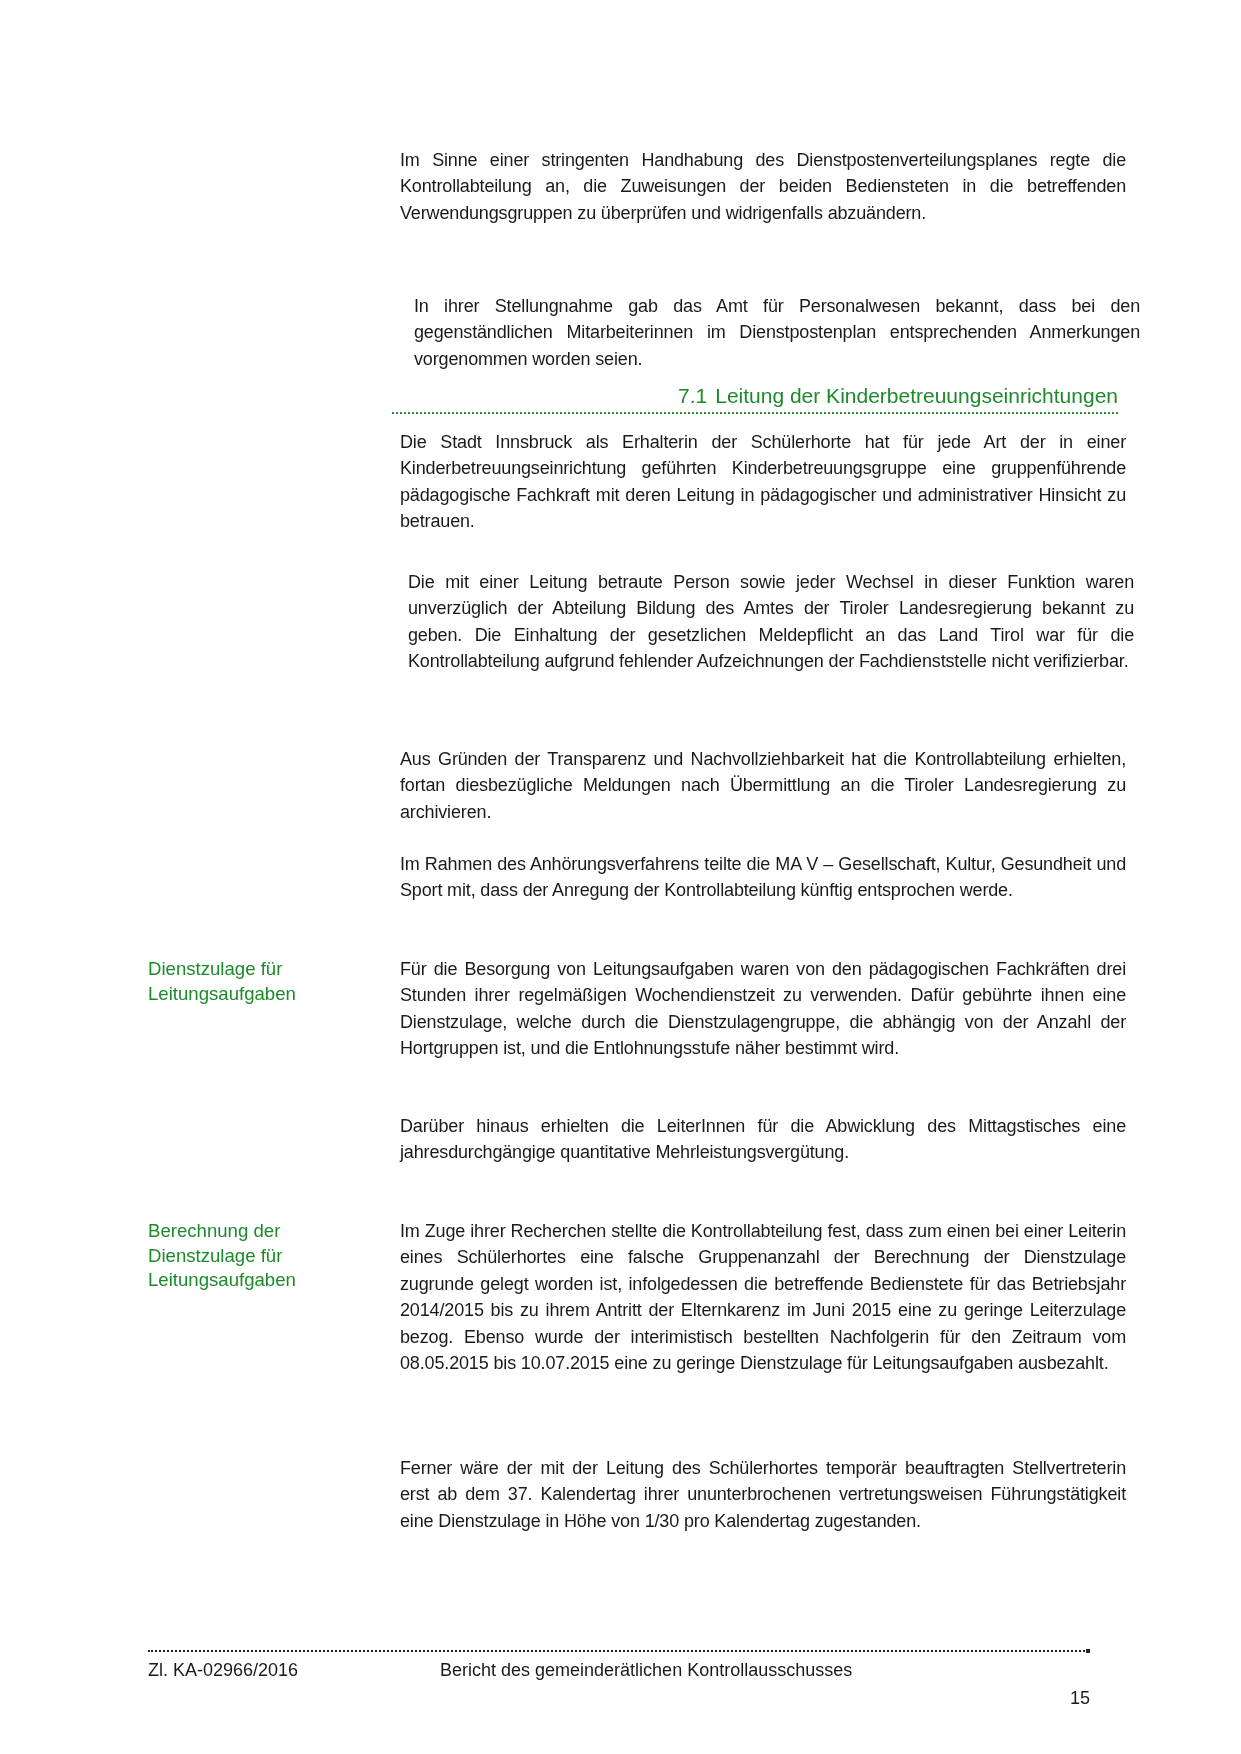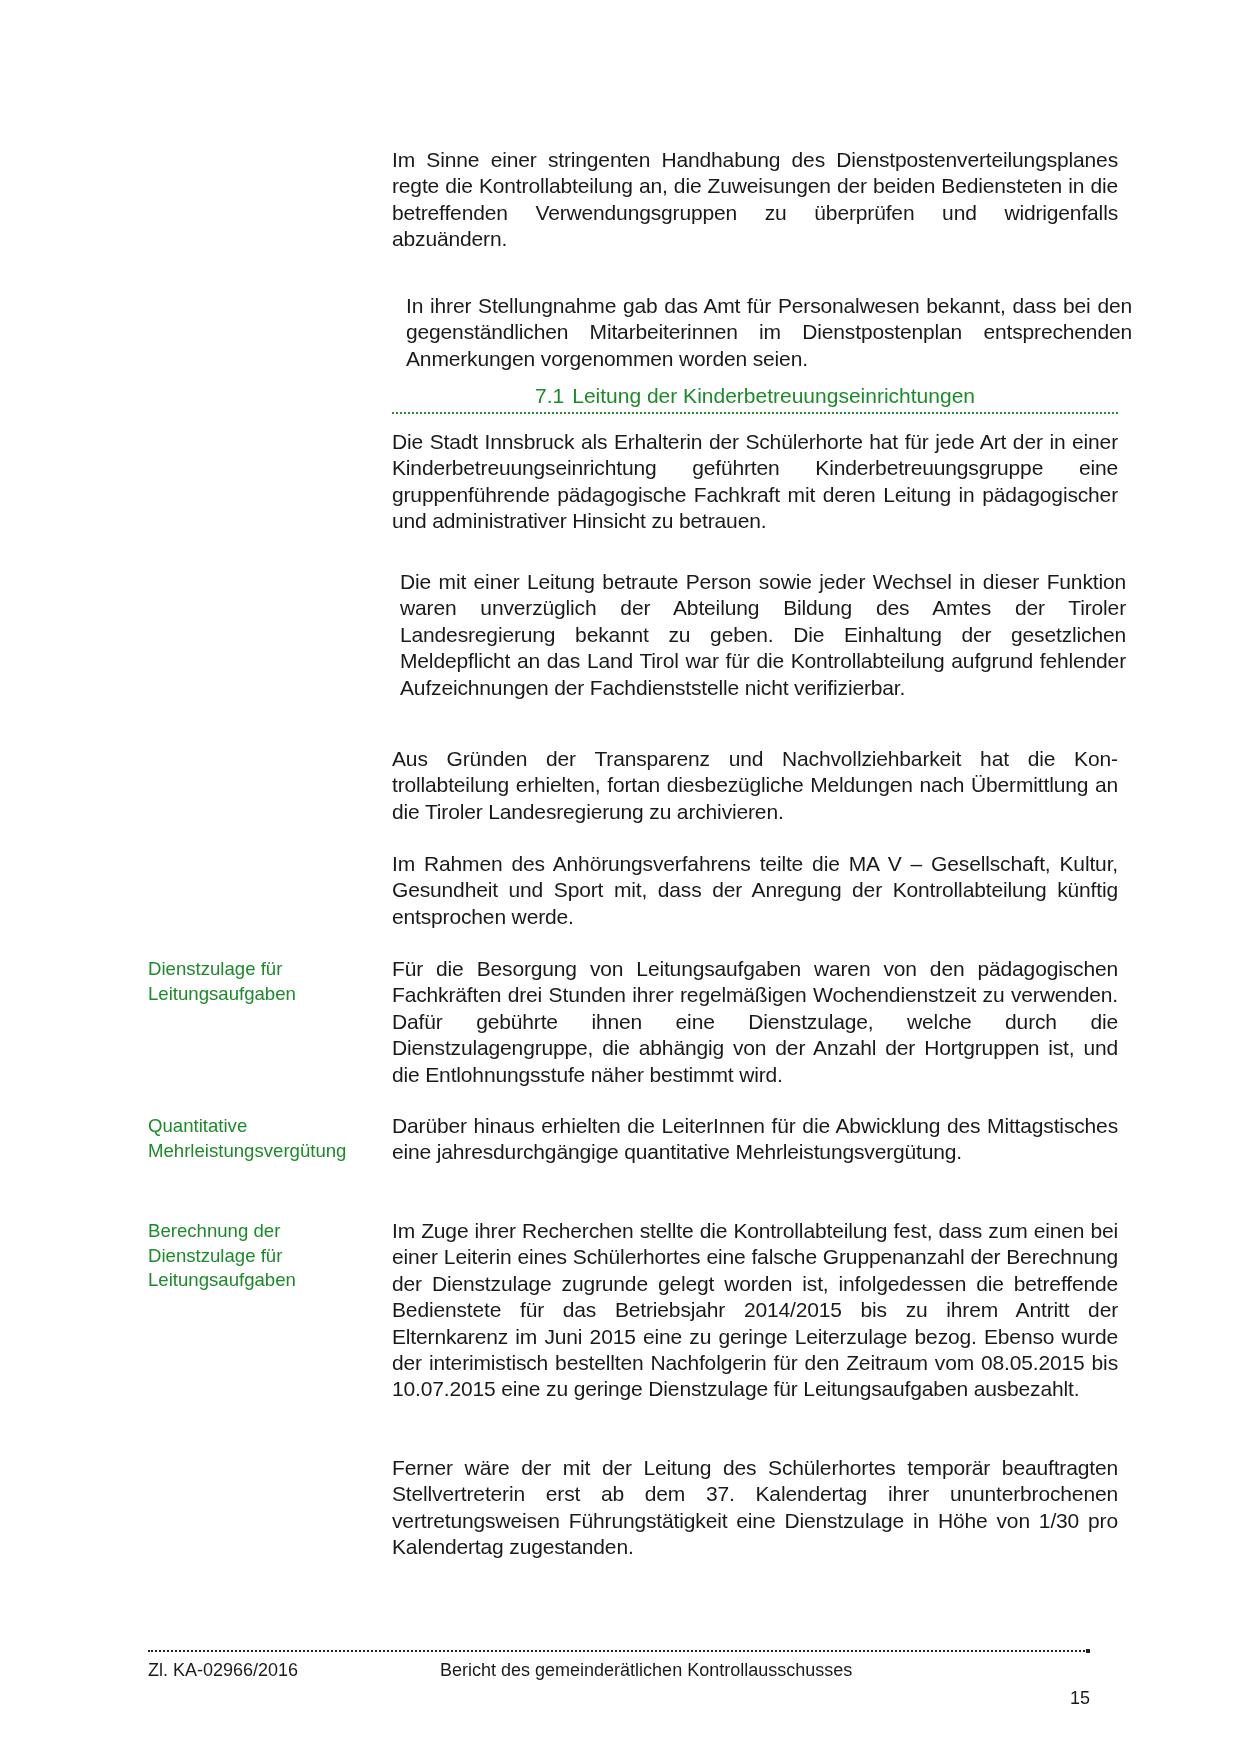--- a/index.html
+++ b/index.html
@@ -1,27 +1,27 @@
 <!DOCTYPE html>
 <html><head>
 <meta charset="utf-8">
 <style>
   html, body { margin: 0; padding: 0; background: #ffffff; }
   body { width: 1241px; height: 1754px; position: relative; overflow: hidden;
          font-family: "Liberation Sans", sans-serif; color: #1a1a1a; }
   .page { position: absolute; left: 0; top: 0; width: 1241px; height: 1754px; }
 
   .body-col { position: absolute; left: 392px; width: 726px; }
-  .para { position: absolute; left: 0; width: 726px; font-size: 21px; line-height: 26.4px;
+  .para { position: absolute; left: 8px; width: 726px; font-size: 18px; line-height: 26.4px;
           text-align: justify; hyphens: manual; letter-spacing: -0.15px; word-spacing: 0px; }
 
   .note { position: absolute; left: 148px; width: 235px; font-size: 18.6px; line-height: 24.5px;
           color: #1d8a2a; }
 
-  .heading { position: absolute; left: 392px; width: 726px; top: 383px; text-align: center;
+  .heading { position: absolute; left: 392px; width: 726px; top: 383px; text-align: right;
              font-size: 21px; line-height: 26px; color: #1d8a2a; }
   .heading .num { margin-right: 8px; }
   .heading-rule { position: absolute; left: 392px; width: 726px; top: 412px; height: 0;
                   border-top: 2px dotted #2e8b2e; }
 
   .footer-rule { position: absolute; left: 148px; width: 940px; top: 1650px; height: 0;
                  border-top: 2px dotted #222; }
   .footer-rule-end { position: absolute; left: 1086px; top: 1649px; width: 4px; height: 4px; background: #222; }
   .footer { position: absolute; left: 148px; width: 942px; top: 1659px; font-size: 18px; line-height: 22px; color: #1a1a1a; }
   .footer .left { position: absolute; left: 0; }
@@ -38,22 +38,20 @@
     <p class="para" style="top:279px; margin:14px;">In ihrer Stellungnahme gab das Amt für Personalwesen bekannt, dass bei den gegenständlichen Mitarbeiterinnen im Dienstpostenplan ent­sprechenden Anmerkungen vorgenommen worden seien.</p>
   </div>
 
   <div class="heading">
     <span class="num">7.1</span><span>Leitung der Kinderbetreuungseinrichtungen</span>
   </div>
   <div class="heading-rule"></div>
 
   <div class="note" style="top:957px; white-space:pre-line;">Dienstzulage für
 Leitungsaufgaben</div>
-  <div class="note" style="top:1114px; white-space:pre-line;">Quantitative
-Mehrleistungsvergütung</div>
   <div class="note" style="top:1219px; white-space:pre-line;">Berechnung der
 Dienstzulage für
 Leitungsaufgaben</div>
 
   <div class="body-col" style="top:0;">
     <p class="para" style="top:429px; margin:0;">Die Stadt Innsbruck als Erhalterin der Schülerhorte hat für jede Art der in einer Kinderbetreuungseinrichtung geführten Kinderbetreuungs­gruppe eine gruppenführende pädagogische Fachkraft mit deren Lei­tung in pädagogischer und administrativer Hinsicht zu betrauen.</p>
     <p class="para" style="top:561px; margin:8px;">Die mit einer Leitung betraute Person sowie jeder Wechsel in dieser Funktion waren unverzüglich der Abteilung Bildung des Amtes der Tiro­ler Landesregierung bekannt zu geben. Die Einhaltung der gesetzli­chen Meldepflicht an das Land Tirol war für die Kontrollabteilung auf­grund fehlender Aufzeichnungen der Fachdienststelle nicht verifizier­bar.</p>
     <p class="para" style="top:746px; margin:0;">Aus Gründen der Transparenz und Nachvollziehbarkeit hat die Kon­trollabteilung erhielten, fortan diesbezügliche Meldungen nach Über­mittlung an die Tiroler Landesregierung zu archivieren.</p>
     <p class="para" style="top:851px; margin:0;">Im Rahmen des Anhörungsverfahrens teilte die MA V – Gesellschaft, Kultur, Gesundheit und Sport mit, dass der Anregung der Kontrollabtei­lung künftig entsprochen werde.</p>
     <p class="para" style="top:956px; margin:0;">Für die Besorgung von Leitungsaufgaben waren von den pädagogi­schen Fachkräften drei Stunden ihrer regelmäßigen Wochendienstzeit zu verwenden. Dafür gebührte ihnen eine Dienstzulage, welche durch die Dienstzulagengruppe, die abhängig von der Anzahl der Hortgrup­pen ist, und die Entlohnungsstufe näher bestimmt wird.</p>

